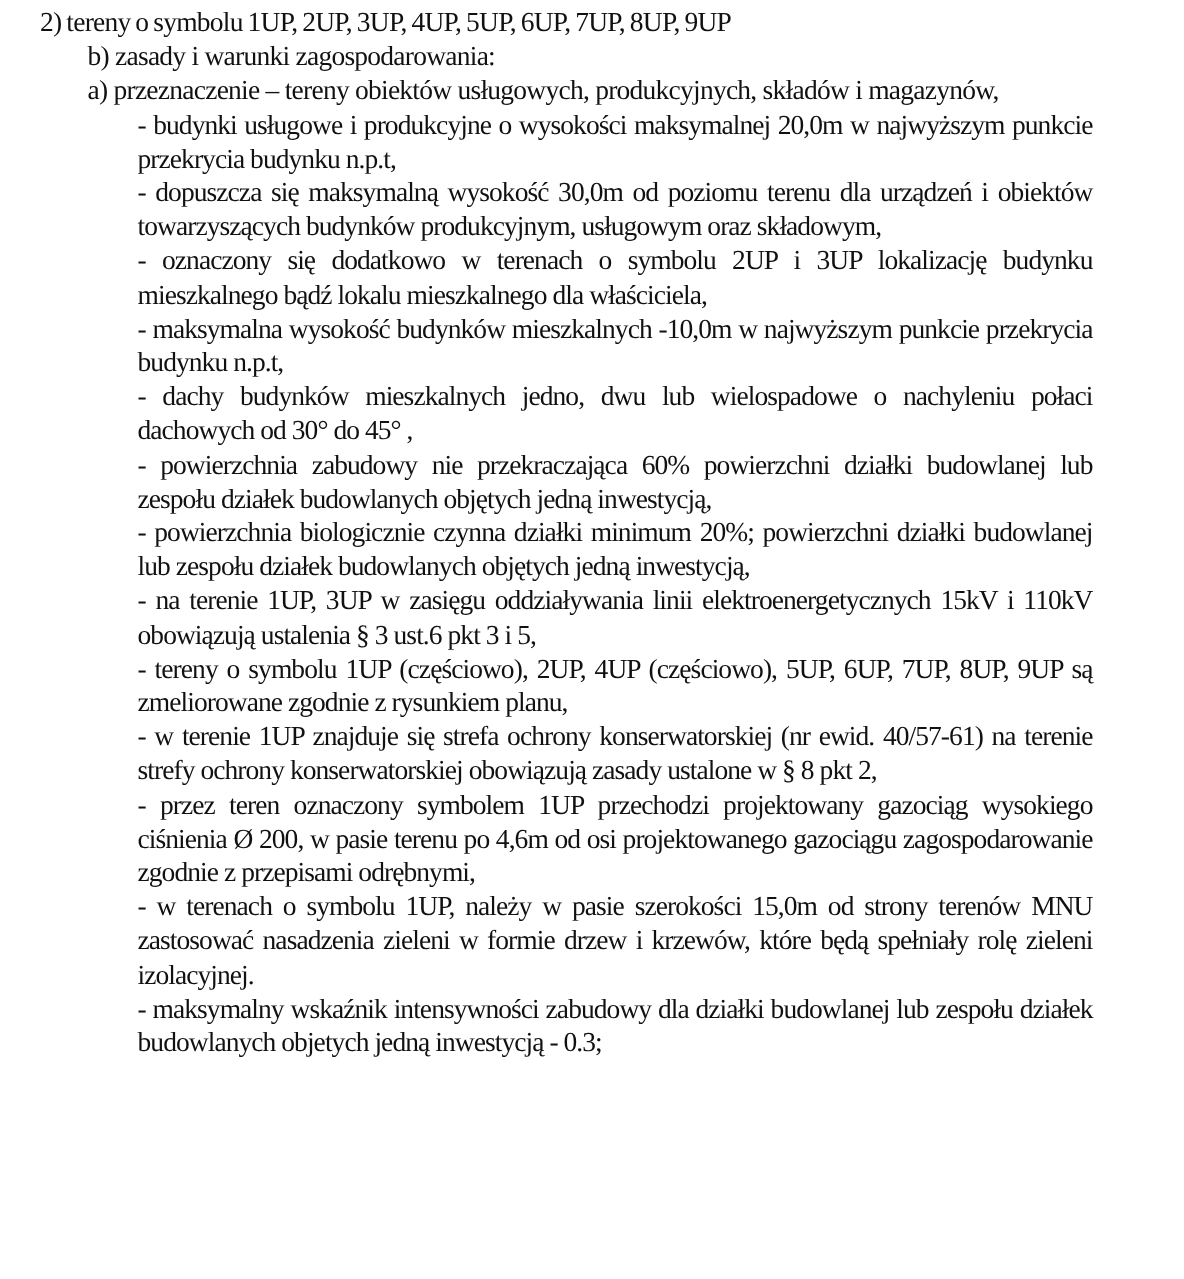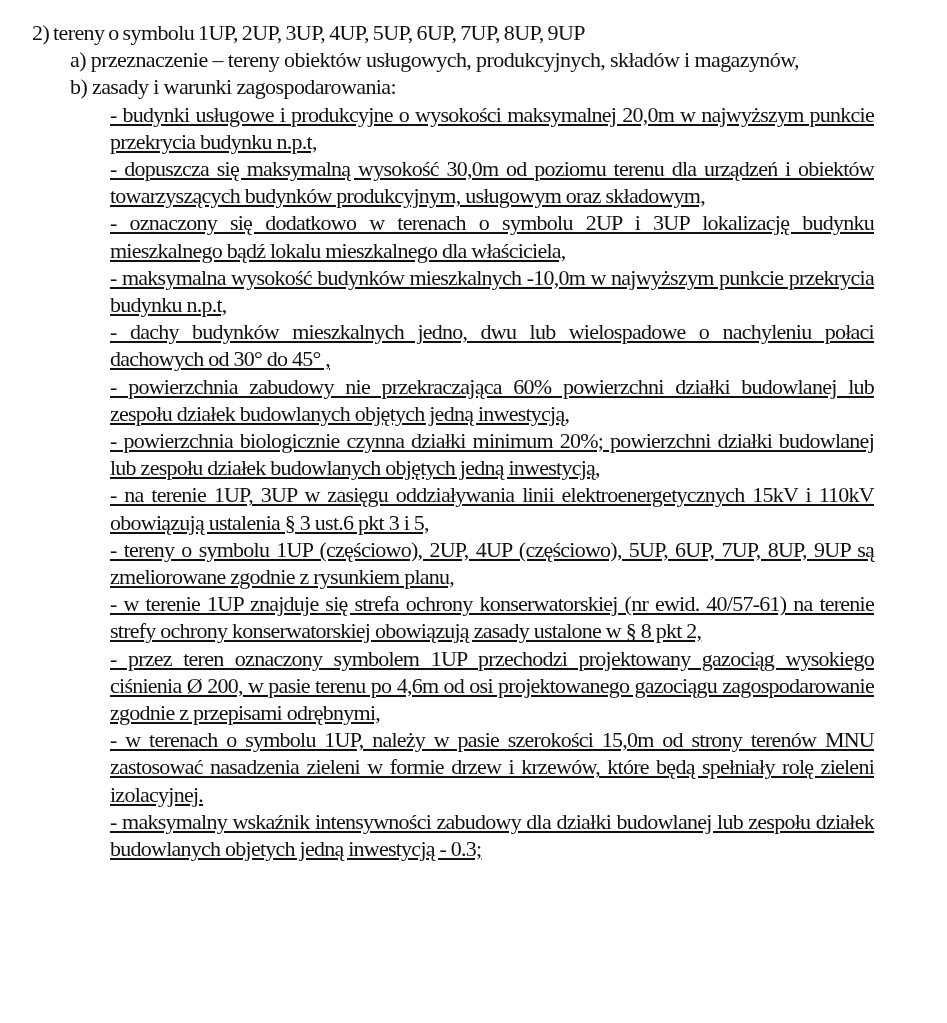--- a/index.html
+++ b/index.html
@@ -13,58 +13,57 @@
     overflow: hidden;
     position: relative;
     color: #111111;
     font-family: "Liberation Serif", "DejaVu Serif", serif;
     font-size: 22px;
     line-height: 27.2px;
   }
   .page {
     position: absolute;
     left: 0;
-    top: 19px;
+    top: 4px;
     width: 947px;
   }
   .heading {
     margin: 0 0 0 32px;
     width: 850px;
     letter-spacing: -0.6px;
     word-spacing: -1px;
     transform-origin: left top;
   }
   .sub {
     margin: 0 0 0 70px;
     width: 804px;
     text-align: justify;
     text-align-last: left;
     letter-spacing: -0.6px;
   }
   .bullets {
     margin: 0;
     padding: 0;
     list-style: none;
-    text-decoration: underline;
   }
   .bullet {
     margin: 0 0 0 110px;
     width: 764px;
     text-align: justify;
     text-align-last: left;
     letter-spacing: -0.75px;
   }
 </style>
 </head>
 <body>
 
 <div class="page">
   <div class="heading">2) tereny o symbolu 1UP, 2UP, 3UP, 4UP, 5UP, 6UP, 7UP, 8UP, 9UP</div>
+  <div class="sub">b) zasady i warunki zagospodarowania:</div>
   <div class="sub">a) przeznaczenie – tereny obiektów usługowych, produkcyjnych, składów i magazynów,</div>
-  <div class="sub">b) zasady i warunki zagospodarowania:</div>
   <div class="bullets">
     <div class="bullet">- budynki usługowe i produkcyjne o wysokości maksymalnej 20,0m w najwyższym punkcie przekrycia budynku n.p.t,</div>
     <div class="bullet">- dopuszcza się maksymalną wysokość 30,0m od poziomu terenu dla urządzeń i obiektów towarzyszących budynków produkcyjnym, usługowym oraz składowym,</div>
     <div class="bullet">- oznaczony się dodatkowo w terenach o symbolu 2UP i 3UP lokalizację budynku mieszkalnego bądź lokalu mieszkalnego dla właściciela,</div>
     <div class="bullet">- maksymalna wysokość budynków mieszkalnych -10,0m w najwyższym punkcie przekrycia budynku n.p.t,</div>
     <div class="bullet">- dachy budynków mieszkalnych jedno, dwu lub wielospadowe o nachyleniu połaci dachowych od 30° do 45° ,</div>
     <div class="bullet">- powierzchnia zabudowy nie przekraczająca 60% powierzchni działki budowlanej lub zespołu działek budowlanych objętych jedną inwestycją,</div>
     <div class="bullet">- powierzchnia biologicznie czynna działki minimum 20%; powierzchni działki budowlanej lub zespołu działek budowlanych objętych jedną inwestycją,</div>
     <div class="bullet">- na terenie 1UP, 3UP w zasięgu oddziaływania linii elektroenergetycznych 15kV i 110kV obowiązują ustalenia § 3 ust.6 pkt 3 i 5,</div>
     <div class="bullet">- tereny o symbolu 1UP (częściowo), 2UP, 4UP (częściowo), 5UP, 6UP, 7UP, 8UP, 9UP są zmeliorowane zgodnie z rysunkiem planu,</div>

